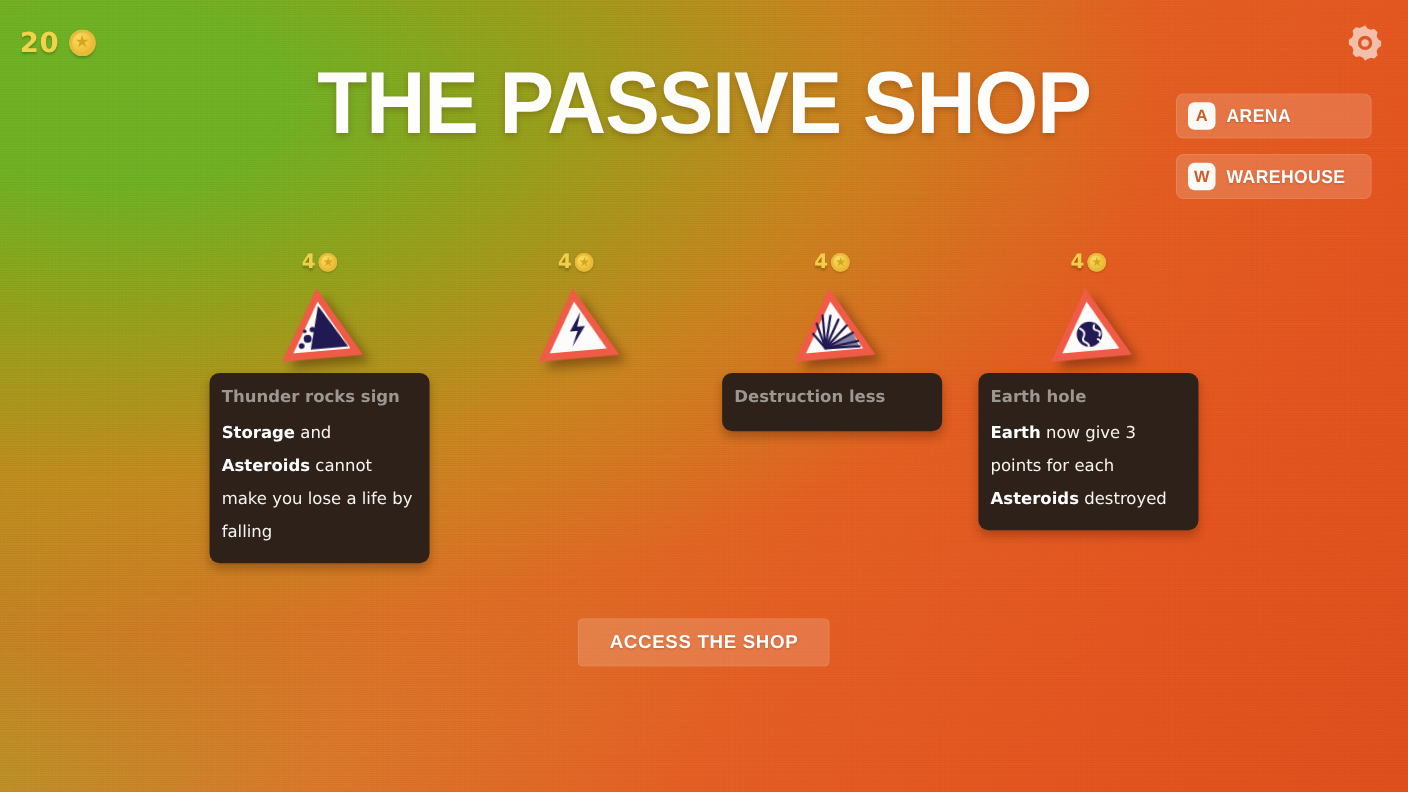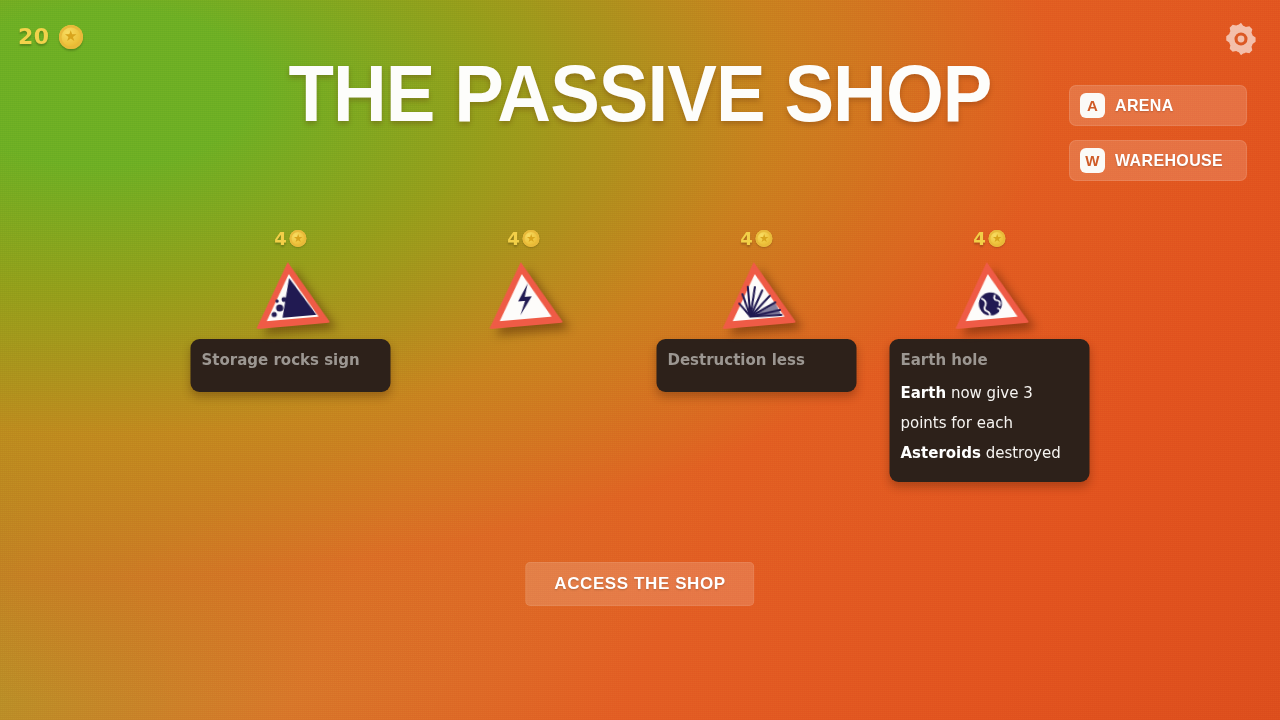--- a/index.html
+++ b/index.html
@@ -20,21 +20,21 @@
     mix-blend-mode:overlay;
   }
 
   
   .coin-counter{
     position:absolute; left:18px; top:24px;
     display:flex; align-items:center; gap:9px;
   }
   .coin-counter .amount{
     font-family:"DejaVu Sans", sans-serif;
-    font-weight:bold; font-size:22px; color:#f2d24b;
+    font-weight:bold; font-size:25px; color:#f2d24b;
     letter-spacing:.5px;
     text-shadow:0 2px 2px rgba(0,0,0,.22);
   }
   .coin{
     width:24px;height:24px;border-radius:50%;
     background:radial-gradient(circle at 36% 32%, #f7dc62 0%, #edc13a 55%, #d9a521 100%);
     box-shadow:inset 0 0 0 2.5px #e8b93a, 0 2px 2px rgba(0,0,0,.2);
     display:flex;align-items:center;justify-content:center;
     flex:none;
   }
@@ -194,21 +194,22 @@
           <path d="M38 14 L64 59 L12 59 Z" fill="#fdfcfa"></path>
           <path d="M38 18 L62 57 L28 57 Z" fill="#211a52"></path>
           <circle cx="26" cy="47" r="3.6" fill="#211a52"></circle>
           <circle cx="20" cy="53" r="2.6" fill="#211a52"></circle>
           <circle cx="31" cy="39" r="2.4" fill="#211a52"></circle>
           <circle cx="24" cy="40" r="1.7" fill="#211a52"></circle>
         </svg>
       </div>
     </div>
     <div class="info-card">
-      <div class="card-title">Storage rocks sign</div>
+      <div class="card-title">Thunder rocks sign</div>
+      <div class="card-desc"><b>Storage</b> and <b>Asteroids</b> cannot make you lose a life by falling</div>
     </div>
   </div>
 
   <div class="shop-item">
     <div class="price">
       <span class="num">4</span>
       <span class="coin small">
           <span class="star">★</span>
         </span>
     </div>

